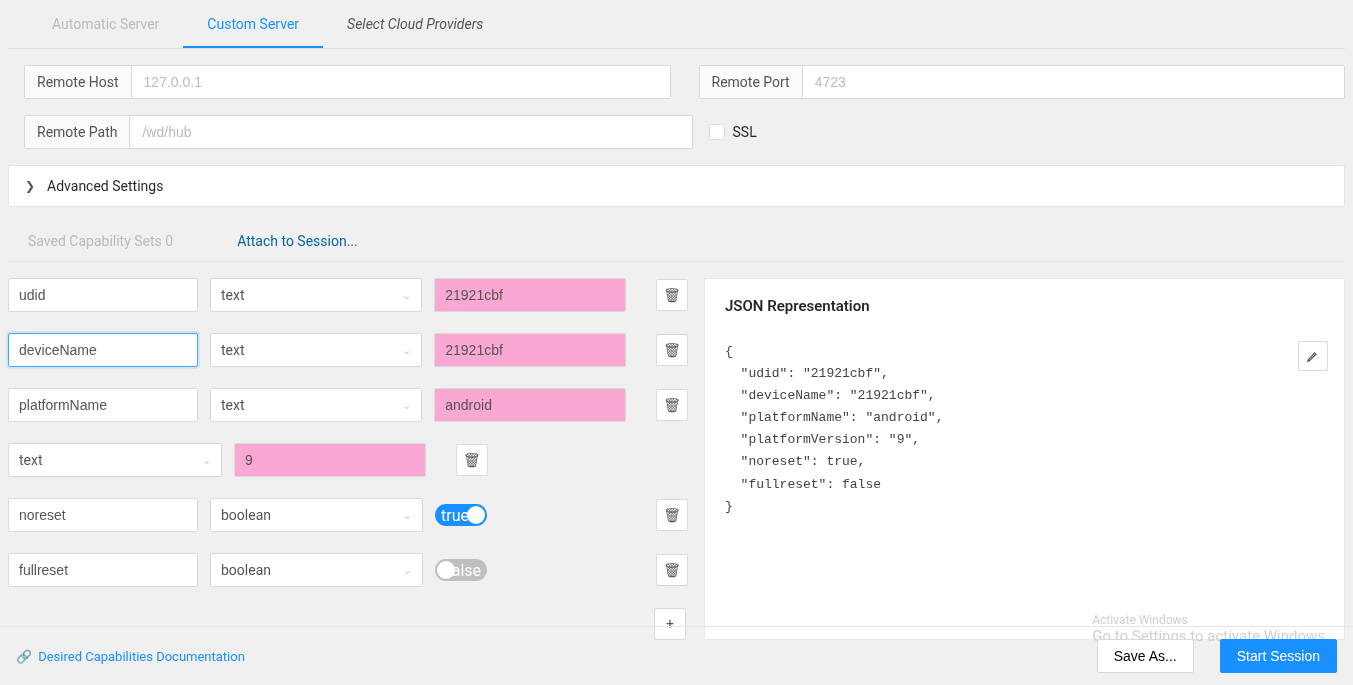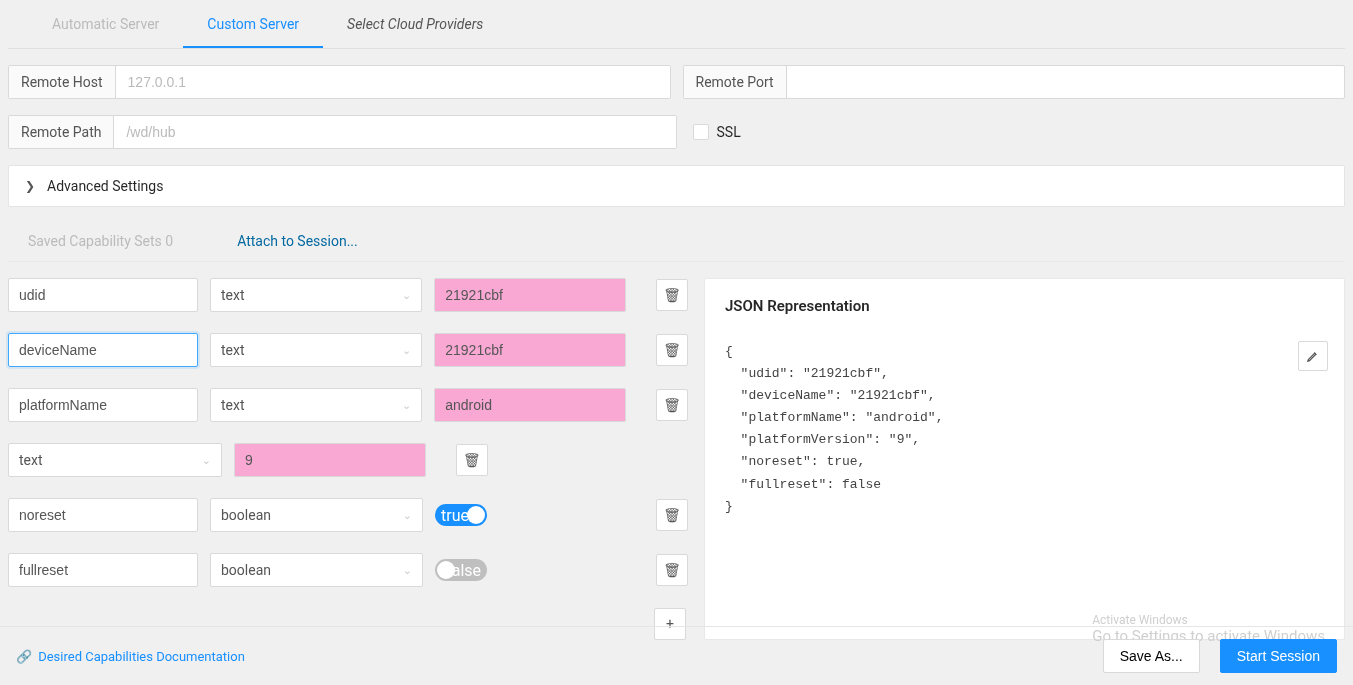--- a/index.html
+++ b/index.html
@@ -55,21 +55,21 @@
   }
   .field-group input {
     border: none;
     padding: 8px 12px;
     outline: none;
     flex: 1;
     font-size: 14px;
     color: #333;
   }
   .field-group input::placeholder { color: #bbb; }
-  .half { width: 50%; }
+  .half { width: 50%; margin-left: 16px; }
 
   .checkbox-wrap {
     display: flex;
     align-items: center;
     gap: 8px;
     padding: 8px 4px;
   }
   .checkbox {
     width: 16px; height: 16px;
     border: 1px solid #d9d9d9;
@@ -242,21 +242,21 @@
     font-size: 14px;
     cursor: pointer;
     border: 1px solid #d9d9d9;
     background: #fff;
   }
   .btn.primary {
     background: #1890ff;
     border-color: #1890ff;
     color: #fff;
   }
-  .footer-right { display:flex; gap:20px;justify-content:flex-end; }
+  .footer-right { display:flex; gap:26px;justify-content:flex-end; }
 
   .watermark {
     position: absolute;
     right: 24px; bottom: 40px;
     color: #cfcfcf;
     text-align: left;
     pointer-events: none;
   }
   .watermark .wt { font-size: 12px; }
   .watermark .ws { font-size: 15px; }
@@ -270,20 +270,21 @@
   <div class="tab italic">Select Cloud Providers</div>
 </div>
 
 <div class="row">
   <div class="field-group half">
     <div class="addon">Remote Host</div>
     <input type="text" placeholder="127.0.0.1" style="">
   </div>
   <div class="field-group half">
     <div class="addon">Remote Port</div>
+    <input type="text" placeholder="4723" style="">
   </div>
 </div>
 
 <div class="row">
   <div class="field-group half">
     <div class="addon">Remote Path</div>
     <input type="text" placeholder="/wd/hub" style="">
   </div>
   <div class="checkbox-wrap">
     <div class="checkbox"></div>

